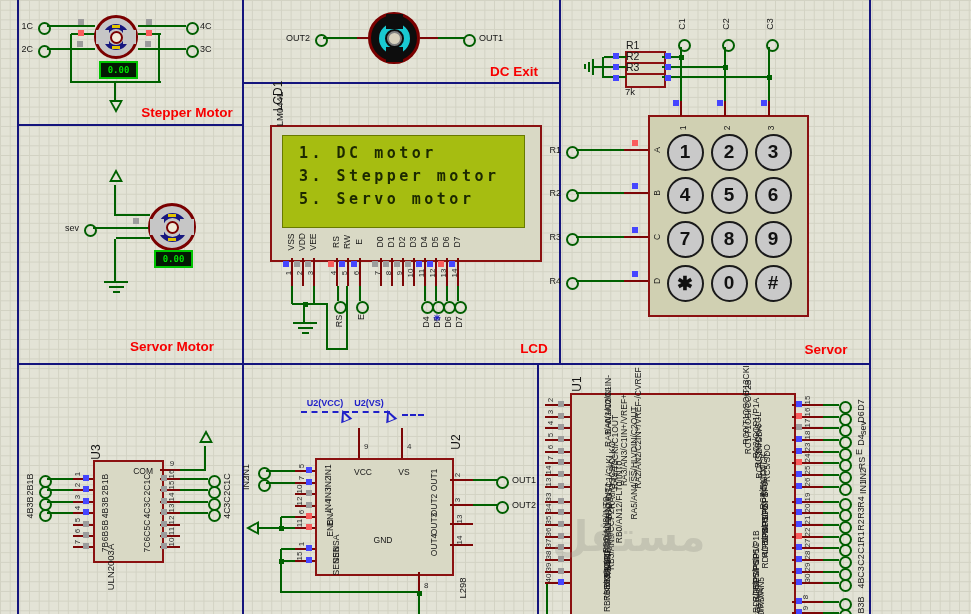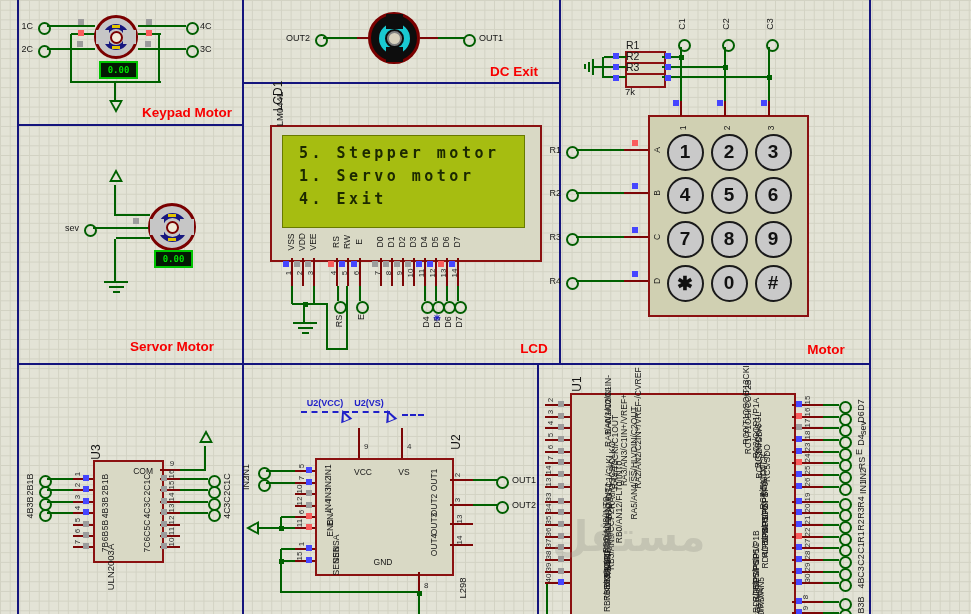--- a/index.html
+++ b/index.html
@@ -526,25 +526,25 @@
     <div class="kbtn" style="left: 754.5px; top: 133.5px; width: 33px; height: 33px;">3</div>
     <div class="kbtn" style="left: 666.5px; top: 176.5px; width: 33px; height: 33px;">4</div>
     <div class="kbtn" style="left: 710.5px; top: 176.5px; width: 33px; height: 33px;">5</div>
     <div class="kbtn" style="left: 754.5px; top: 176.5px; width: 33px; height: 33px;">6</div>
     <div class="kbtn" style="left: 666.5px; top: 220.5px; width: 33px; height: 33px;">7</div>
     <div class="kbtn" style="left: 710.5px; top: 220.5px; width: 33px; height: 33px;">8</div>
     <div class="kbtn" style="left: 754.5px; top: 220.5px; width: 33px; height: 33px;">9</div>
     <div class="kbtn" style="left: 666.5px; top: 264.5px; width: 33px; height: 33px;">✱</div>
     <div class="kbtn" style="left: 710.5px; top: 264.5px; width: 33px; height: 33px;">0</div>
     <div class="kbtn" style="left: 754.5px; top: 264.5px; width: 33px; height: 33px;">#</div>
-    <span class="lb sec" style="left: 187px; top: 113px; transform: translate(-50%, -50%);">Keypad Motor</span>
+    <span class="lb sec" style="left: 187px; top: 113px; transform: translate(-50%, -50%);">Stepper Motor</span>
     <span class="lb sec" style="left: 514px; top: 72px; transform: translate(-50%, -50%);">DC Exit</span>
     <span class="lb sec" style="left: 172px; top: 347px; transform: translate(-50%, -50%);">Servor Motor</span>
     <span class="lb sec" style="left: 534px; top: 349px; transform: translate(-50%, -50%);">LCD</span>
-    <span class="lb sec" style="left: 826px; top: 350px; transform: translate(-50%, -50%);">Motor</span>
+    <span class="lb sec" style="left: 826px; top: 350px; transform: translate(-50%, -50%);">Servor</span>
     <span class="lb rlab" style="left: 626px; top: 45px; transform: translateY(-50%);">R1</span>
     <span class="lb rlab" style="left: 626px; top: 56px; transform: translateY(-50%);">R2</span>
     <span class="lb rlab" style="left: 626px; top: 67px; transform: translateY(-50%);">R3</span>
     <span class="lb sub" style="left: 625px; top: 92px; transform: translateY(-50%);">7k</span>
     <span class="lb tl" style="left: 33px; top: 26px; transform: translate(-100%, -50%);">1C</span>
     <span class="lb tl" style="left: 33px; top: 49px; transform: translate(-100%, -50%);">2C</span>
     <span class="lb tl" style="left: 200px; top: 26px; transform: translateY(-50%);">4C</span>
     <span class="lb tl" style="left: 200px; top: 49px; transform: translateY(-50%);">3C</span>
     <span class="lb tl" style="left: 310px; top: 38px; transform: translate(-100%, -50%);">OUT2</span>
     <span class="lb tl" style="left: 479px; top: 38px; transform: translateY(-50%);">OUT1</span>
@@ -564,21 +564,21 @@
     <span class="lb tl" style="left: 459px; top: 322px; transform: translate(-50%, -50%) rotate(-90deg);">D7</span>
     <span class="lb tl" style="left: 512px; top: 480px; transform: translateY(-50%);">OUT1</span>
     <span class="lb tl" style="left: 512px; top: 505px; transform: translateY(-50%);">OUT2</span>
     <span class="lb pn" style="left: 172px; top: 464px; transform: translate(-50%, -50%);">9</span>
     <span class="lb pn" style="left: 364px; top: 447px; transform: translateY(-50%);">9</span>
     <span class="lb pn" style="left: 407px; top: 447px; transform: translateY(-50%);">4</span>
     <span class="lb pn" style="left: 424px; top: 586px; transform: translateY(-50%);">8</span>
     <span class="lb il" style="left: 153px; top: 471px; transform: translate(-100%, -50%);">COM</span>
     <span class="lb il" style="left: 363px; top: 472px; transform: translate(-50%, -50%);">VCC</span>
     <span class="lb il" style="left: 404px; top: 472px; transform: translate(-50%, -50%);">VS</span>
-    <span class="lb il" style="left: 383px; top: 562px; transform: translate(-50%, -50%);">GND</span>
+    <span class="lb il" style="left: 383px; top: 540px; transform: translate(-50%, -50%);">GND</span>
     <span class="lb bl" style="left: 325px; top: 403px; transform: translate(-50%, -50%);">U2(VCC)</span>
     <span class="lb bl" style="left: 369px; top: 403px; transform: translate(-50%, -50%);">U2(VS)</span>
     <span class="lb bl" style="left: 437px; top: 318px; transform: translate(-50%, -50%);">✳</span>
     <div class="term" style="left: 37.5px; top: 21.5px;"></div>
     <div class="term" style="left: 37.5px; top: 44.5px;"></div>
     <div class="term" style="left: 185.5px; top: 21.5px;"></div>
     <div class="term" style="left: 185.5px; top: 44.5px;"></div>
     <div class="term" style="left: 314.5px; top: 33.5px;"></div>
     <div class="term" style="left: 462.5px; top: 33.5px;"></div>
     <div class="term" style="left: 677.5px; top: 38.5px;"></div>
@@ -670,20 +670,20 @@
       <div style="position: absolute; left: 3px; top: 4px; width: 0px; height: 0px; border-left: 3px solid transparent; border-right: 3px solid transparent; border-bottom: 7px solid rgb(227, 227, 214);"></div>
     </div>
     <div class="ab" style="left: 384px; top: 409px; width: 14px; height: 15px; transform: rotate(-22deg);">
       <div style="width: 0px; height: 0px; border-left: 6px solid transparent; border-right: 6px solid transparent; border-bottom: 12px solid rgb(32, 32, 200);"></div>
       <div style="position: absolute; left: 3px; top: 4px; width: 0px; height: 0px; border-left: 3px solid transparent; border-right: 3px solid transparent; border-bottom: 7px solid rgb(227, 227, 214);"></div>
     </div>
     <div class="ab" style="left: 301px; top: 411px; width: 48px; height: 0px; border-top: 2px dashed rgb(32, 32, 200);"></div>
     <div class="ab" style="left: 352px; top: 411px; width: 38px; height: 0px; border-top: 2px dashed rgb(32, 32, 200);"></div>
     <div class="ab" style="left: 402px; top: 414px; width: 22px; height: 0px; border-top: 2px dashed rgb(32, 32, 200);"></div>
     <div id="lcd-screen">
-    <div>5. Stepper motor</div>
-    <div>1. Servo motor</div>
-    <div>4. Exit</div>
+    <div>1. DC motor</div>
+    <div>3. Stepper motor</div>
+    <div>5. Servo motor</div>
   </div>
   <div id="watermark">
     <span class="w1">مستقل</span>
   </div>
 </div>
 
 </body></html>

